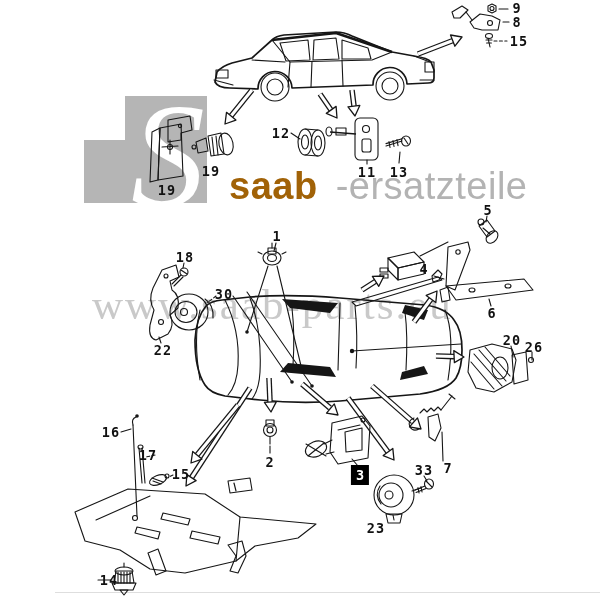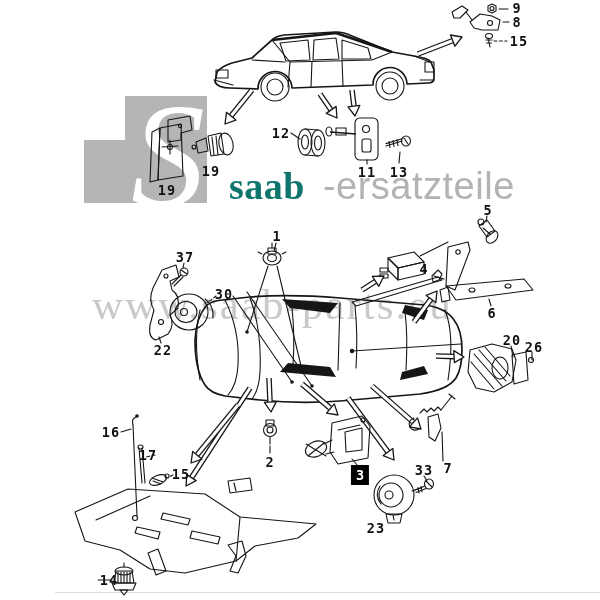--- a/index.html
+++ b/index.html
@@ -6,21 +6,21 @@
   .stage{position:relative;width:600px;height:600px;background:#fff;overflow:hidden;
          font-family:"Liberation Sans",sans-serif;}
   
   .wm-tile{position:absolute;background:#b5b5b5;}
   #tile1{left:125px;top:96px;width:82px;height:107px;overflow:hidden;}
   #tile2{left:84px;top:140px;width:42px;height:63px;}
   .wm-s{position:absolute;left:6px;top:-14px;color:#fff;font-family:"Liberation Serif",serif;
         font-style:italic;font-size:148px;line-height:1;font-weight:400;}
   .wm-brand{position:absolute;left:229px;top:167px;font-size:38px;line-height:1;
             letter-spacing:.5px;white-space:nowrap;}
-  .wm-brand .b{font-weight:bold;color:#0f766e;font-family:Liberation Serif, serif;}
+  .wm-brand .b{font-weight:bold;color:#a16207;}
   .wm-brand .l{font-weight:400;color:#b3b3b3;margin-left:18px;}
   .wm-url{position:absolute;left:92px;top:283px;font-family:"Liberation Serif",serif;
           font-size:43px;line-height:1;letter-spacing:2px;color:#c9c9c9;white-space:nowrap;}
   .wm-hairline{position:absolute;left:55px;top:592px;width:545px;height:1px;background:#dedede;}
   
   svg.art{position:absolute;left:0;top:0;z-index:2;}
   .ln{stroke:#161616;stroke-width:1.1;fill:none;stroke-linejoin:round;stroke-linecap:round;}
   .ln2{stroke:#161616;stroke-width:1.7;fill:none;stroke-linejoin:round;}
   .ln3{stroke:#161616;stroke-width:2.6;fill:none;stroke-linejoin:round;}
   .fillb{fill:#161616;stroke:none;}
@@ -386,20 +386,20 @@
   <div class="label" style="left:367px;top:172px">11</div>
   <div class="label" style="left:281px;top:133px">12</div>
   <div class="label" style="left:399px;top:172px">13</div>
   <div class="label" style="left:109px;top:580px">14</div>
   <div class="label" style="left:181px;top:474px">15</div>
   <div class="label" style="left:111px;top:432px">16</div>
   <div class="label" style="left:148px;top:455px">17</div>
   <div class="label" style="left:211px;top:171px">19</div>
   <div class="label" style="left:167px;top:190px">19</div>
   <div class="label" style="left:224px;top:294px">30</div>
-  <div class="label" style="left:185px;top:257px">37</div>
+  <div class="label" style="left:185px;top:257px">18</div>
   <div class="label" style="left:163px;top:350px">22</div>
   <div class="label" style="left:376px;top:528px">23</div>
   <div class="label" style="left:424px;top:470px">33</div>
   <div class="label" style="left:512px;top:340px">20</div>
   <div class="label" style="left:534px;top:347px">26</div>
 
 </div>
 
 </body></html>

